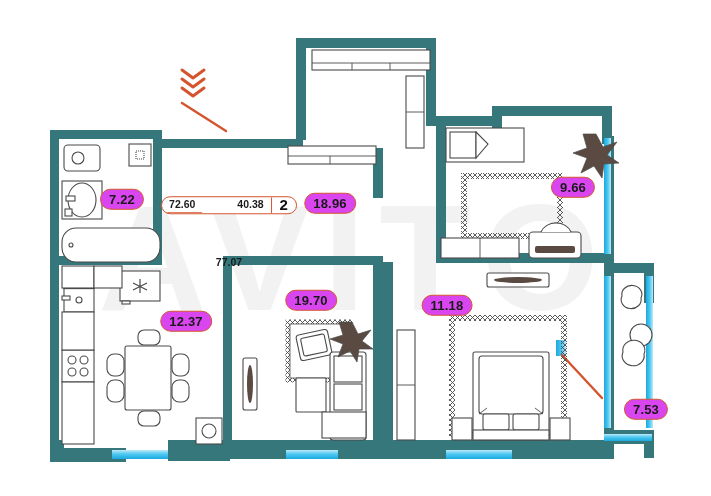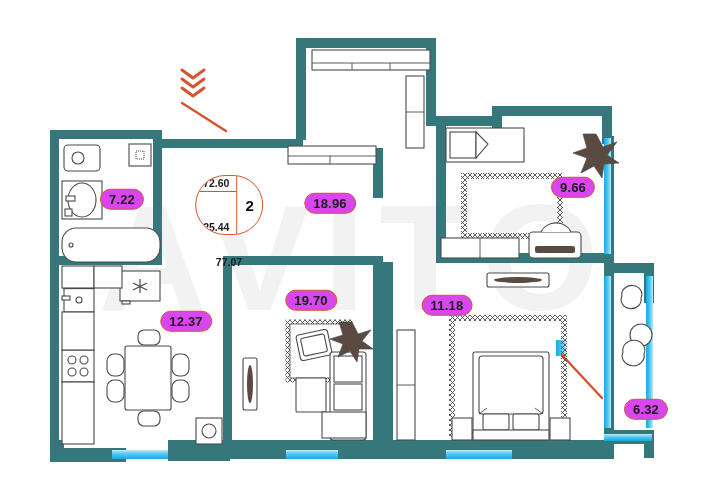--- a/index.html
+++ b/index.html
@@ -6,21 +6,21 @@
   body{width:711px;height:496px;position:relative;overflow:hidden;
        font-family:"Liberation Sans",sans-serif;}
   #plan{position:absolute;left:0;top:0;width:711px;height:496px;}
   .badge{position:absolute;transform:translate(-50%,-50%);
          border:1.4px solid #d4542e;border-radius:999px;background:#d946ef;
          color:#1a1a1a;font-size:13px;font-weight:700;letter-spacing:.2px;
          padding:2.5px 8px 3px 8px;white-space:nowrap;line-height:1;}
   .total-badge{position:absolute;transform:translate(-50%,-50%);
          border:1.4px solid #d4542e;border-radius:999px;background:#fff;
          display:flex;align-items:stretch;overflow:hidden;line-height:1;}
-  .tb-left{display:flex;flex-direction:column;gap:28px;}
+  .tb-left{display:flex;flex-direction:row;gap:28px;}
   .tb-a,.tb-b{padding:2px 7px;font-size:10.5px;font-weight:700;color:#1a1a1a;text-align:center;}
   .tb-a{border-bottom:1.2px solid #d4542e;}
   .tb-right{border-left:1.2px solid #d4542e;display:flex;align-items:center;
             justify-content:center;padding:0 8px;font-size:15px;font-weight:700;color:#111;}
   .total-sum{position:absolute;transform:translate(-50%,-50%);
              font-size:10.5px;font-weight:700;color:#1a1a1a;white-space:nowrap;margin-top:36px;}
   .wm{position:absolute;left:50%;top:52%;transform:translate(-50%,-50%);
       font-size:150px;font-weight:700;color:#f3f2f2;letter-spacing:14px;
       pointer-events:none;user-select:none;white-space:nowrap;}
 </style>
@@ -280,27 +280,27 @@
       <circle cx="641" cy="335" r="11"></circle>
       <g>
         <path d="M623 352 a11 10 0 1 1 21 2 a11 10 0 1 1 -21 -2 z"></path>
       </g>
     </g>
   </svg>
 
   <div class="total-badge" style="left:229px;top:205px;">
     <div class="tb-left">
       <div class="tb-a">72.60</div>
-      <div class="tb-b">25.44</div>
+      <div class="tb-b">40.38</div>
     </div>
     <div class="tb-right">2</div>
   </div>
   <div class="total-sum" style="left:229px;top:226px;">77.07</div>
 
   <div class="badge" style="left:122px;top:199px;">7.22</div>
   <div class="badge" style="left:186px;top:321px;">12.37</div>
   <div class="badge" style="left:330px;top:203px;">18.96</div>
   <div class="badge" style="left:311px;top:300px;">19.70</div>
   <div class="badge" style="left:447px;top:305px;">11.18</div>
   <div class="badge" style="left:573px;top:187px;">9.66</div>
-  <div class="badge" style="left:646px;top:409px;">6.32</div>
+  <div class="badge" style="left:646px;top:409px;">7.53</div>
 
 </div>
 
 </body></html>

